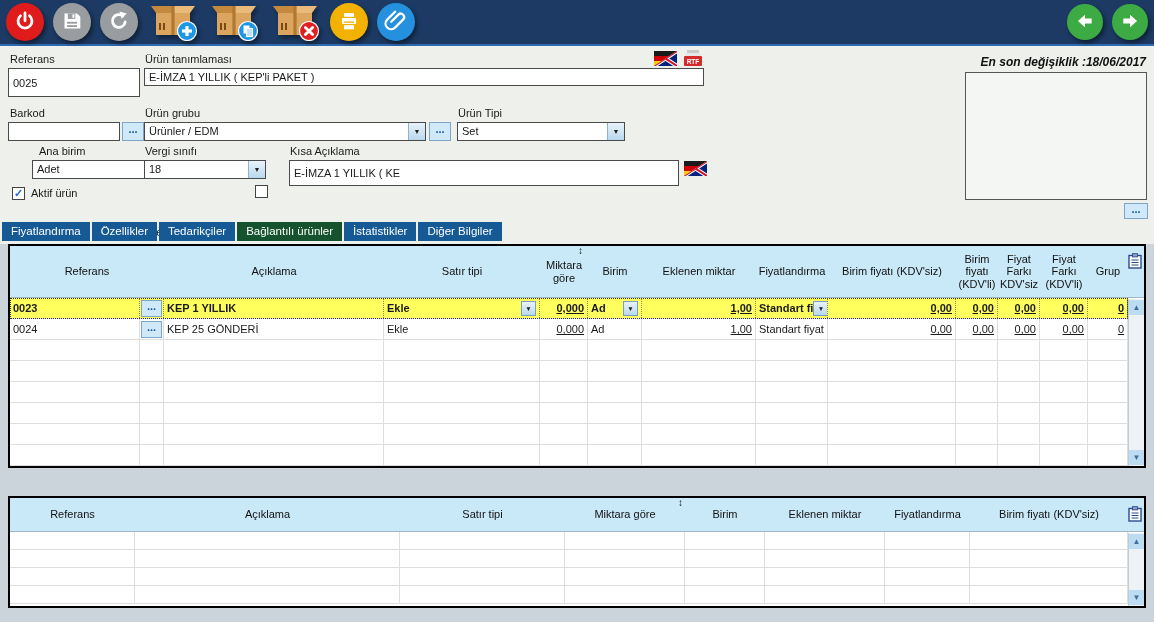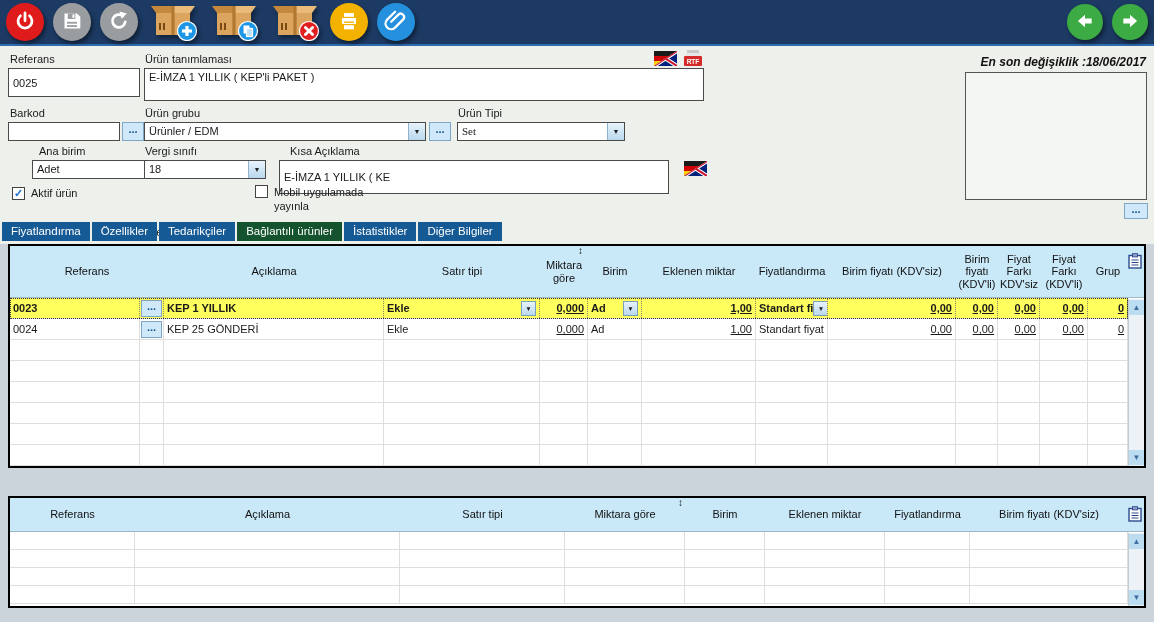--- a/index.html
+++ b/index.html
@@ -152,21 +152,21 @@
             </svg></span>
       </button>
     </div>
   </div>
 
   <div class="form">
     <span class="lbl" style="left:10px; top:7px;">Referans</span>
     <div class="tinput" style="left:8px; top:22px; width:132px; height:29px;">0025</div>
 
     <span class="lbl" style="left:145px; top:7px;">Ürün tanımlaması</span>
-    <div class="tinput tarea" style="left:144px; top:22px; width:560px; height:33px;">E-İMZA 1 YILLIK ( KEP'li PAKET )</div>
+    <div class="tinput tarea" style="left:144px; top:22px; width:560px; height:18px;">E-İMZA 1 YILLIK ( KEP'li PAKET )</div>
 
     <div class="iconrow" style="left:654px; top:3px;">
       <span><svg width="23" height="15" viewBox="0 0 23 15">
             <rect width="23" height="5" fill="#1a1a1a"></rect>
             <rect y="5" width="23" height="5" fill="#d00000"></rect>
             <rect y="10" width="23" height="5" fill="#ffce00"></rect>
             <clipPath id="tri1">
               <polygon points="23,0 23,15 0,15"></polygon>
             </clipPath>
             <g clip-path="url(#tri1)">
@@ -192,39 +192,39 @@
     <button class="dots" style="position:absolute; left:122px; top:76px; width:22px; height:19px;">...</button>
 
     <span class="lbl" style="left:145px; top:61px;">Ürün grubu</span>
     <div class="select" style="left:144px; top:76px; width:282px; height:19px;">
       <span class="val">Ürünler / EDM</span>
       <span class="sbtn">▼</span>
     </div>
     <button class="dots" style="position:absolute; left:429px; top:76px; width:22px; height:19px;">...</button>
 
     <span class="lbl" style="left:458px; top:61px;">Ürün Tipi</span>
-    <div class="select" style="left:457px; top:76px; width:168px; height:19px;font-family:Liberation Serif, serif;">
+    <div class="select" style="left:457px; top:76px; width:168px; height:19px;">
       <span class="val">Set</span>
       <span class="sbtn">▼</span>
     </div>
 
     <span class="lbl" style="left:10px; top:99px;margin-left:29px;">Ana birim</span>
     <div class="select" style="left:8px; top:114px; width:132px; height:19px;margin-left:24px;">
       <span class="val">Adet</span>
       <span class="sbtn">▼</span>
     </div>
 
     <span class="lbl" style="left:145px; top:99px;text-align:center;">Vergi sınıfı</span>
     <div class="select" style="left:144px; top:114px; width:122px; height:19px;">
       <span class="val">18</span>
       <span class="sbtn">▼</span>
     </div>
 
     <span class="lbl" style="left:290px; top:99px;">Kısa Açıklama</span>
-    <div class="tinput" style="left:279px; top:114px; width:390px; height:34px;">E-İMZA 1 YILLIK ( KE</div>
+    <div class="tinput" style="left:289px; top:114px; width:390px; height:26px;">E-İMZA 1 YILLIK ( KE</div>
     <span style="position:absolute; left:684px; top:115px;"><svg width="23" height="15" viewBox="0 0 23 15">
           <rect width="23" height="5" fill="#1a1a1a"></rect>
           <rect y="5" width="23" height="5" fill="#d00000"></rect>
           <rect y="10" width="23" height="5" fill="#ffce00"></rect>
           <clipPath id="tri2">
             <polygon points="23,0 23,15 0,15"></polygon>
           </clipPath>
           <g clip-path="url(#tri2)">
             <rect width="23" height="15" fill="#00247d"></rect>
             <path d="M0 0L23 15M23 0L0 15" stroke="#fff" stroke-width="4"></path>
@@ -235,21 +235,20 @@
     <div class="cb" style="left:12px; top:141px;">
       <span class="cbbox">✓</span>
       <span>Aktif ürün</span>
     </div>
     <div class="cb" style="left:125px; top:141px;margin-top:39px;">
       <span class="cbbox"></span>
       <span>İnternette yayınla</span>
     </div>
     <div class="cb" style="left:255px; top:139px; width:135px;">
       <span class="cbbox"></span>
-      <span style="white-space:normal; line-height:1.3;">Mobil uygulamada yayınla</span>
     </div>
   </div>
 
   <div class="tabs">
     <span class="tab">Fiyatlandırma</span>
     <span class="tab">Özellikler</span>
     <span class="tab">Tedarikçiler</span>
     <span class="tab active">Bağlantılı ürünler</span>
     <span class="tab">İstatistikler</span>
     <span class="tab">Diğer Bilgiler</span>

